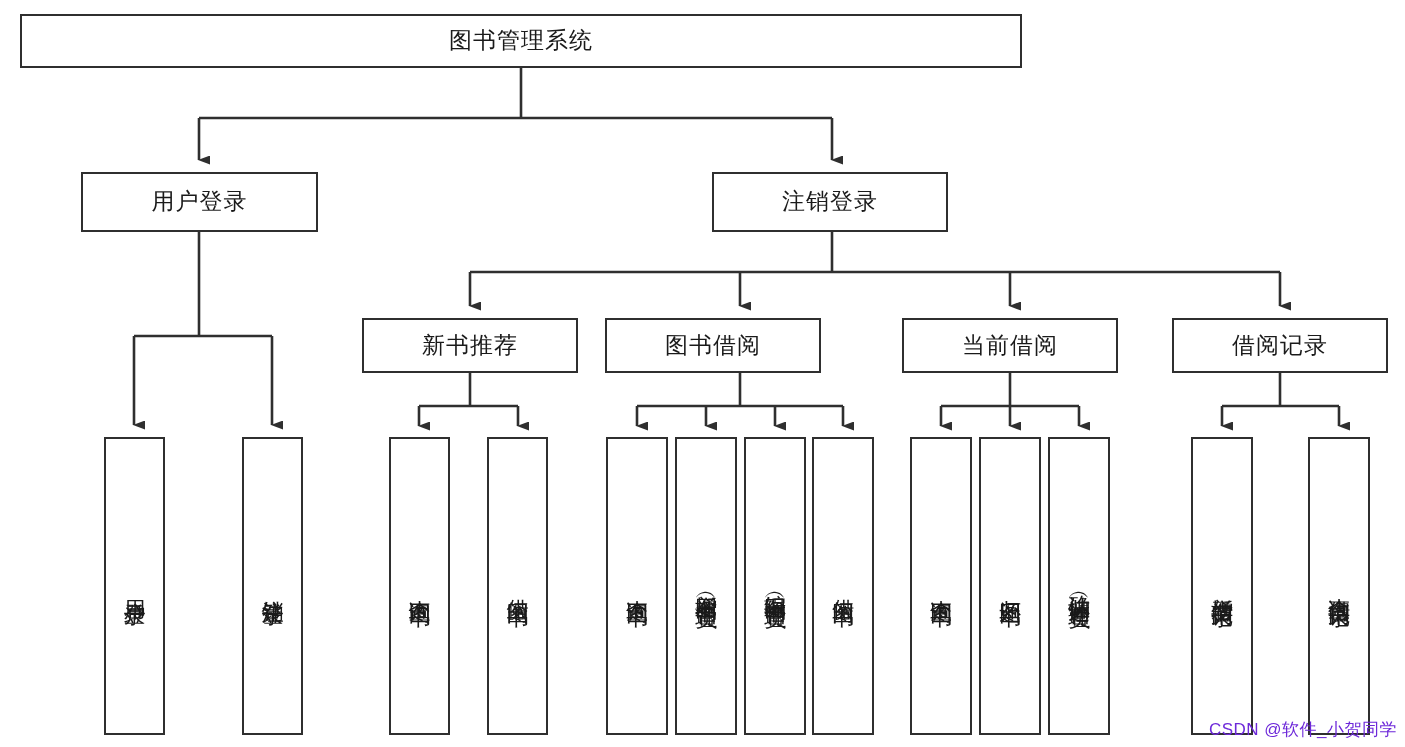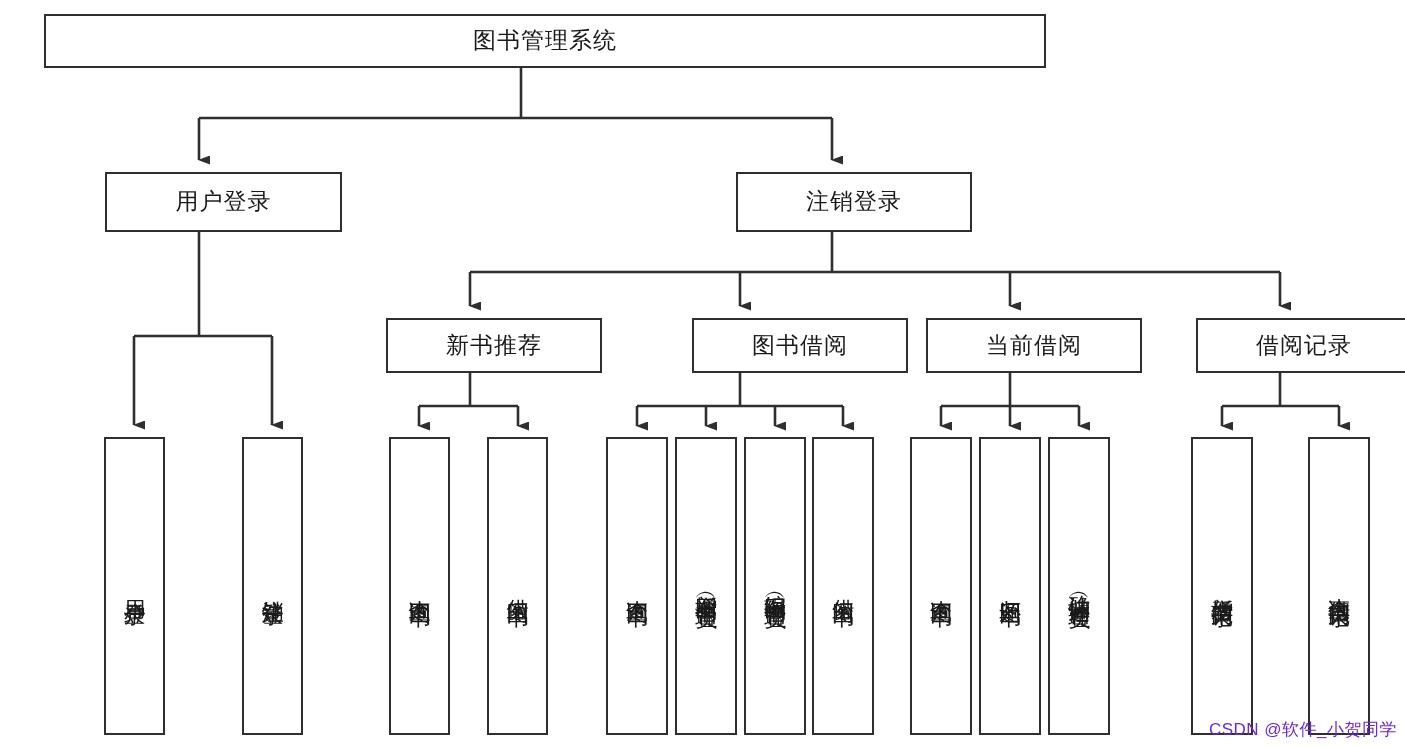--- a/index.html
+++ b/index.html
@@ -2,21 +2,21 @@
 <html><head>
 <meta charset="utf-8">
 <title>图书管理系统 功能结构图</title>
 <style>
   html,body{margin:0;padding:0;background:#ffffff;}
   body{font-family:"Liberation Sans","DejaVu Sans",sans-serif;}
   #canvas{position:relative;width:1405px;height:747px;background:#ffffff;overflow:hidden;}
   svg#wires{position:absolute;left:0;top:0;width:1405px;height:747px;pointer-events:none;}
   .node{position:absolute;box-sizing:border-box;background:#ffffff;border:2px solid #2f2f2f;
         display:flex;align-items:center;justify-content:center;text-align:center;color:#1a1a1a;}
-  .node.h{font-size:23px;line-height:1.1;letter-spacing:1px;margin-left:24px;}
+  .node.h{font-size:23px;line-height:1.1;letter-spacing:1px;}
   .node.v{font-size:22px;line-height:1.12;letter-spacing:1px;padding:6px 2px;}
   .vtext{writing-mode:vertical-rl;text-orientation:upright;white-space:nowrap;
          display:block;letter-spacing:2px;}
   .watermark{position:absolute;right:8px;bottom:6px;font-size:17px;color:#6d28d9;
              letter-spacing:.5px;white-space:nowrap;}
 </style>
 </head>
 <body>
 
 <div id="canvas">
@@ -78,21 +78,21 @@
   <div class="node h" style="left:81px;top:172px;width:237px;height:60px;">
     <span>用户登录</span>
   </div>
   <div class="node h" style="left:712px;top:172px;width:236px;height:60px;">
     <span>注销登录</span>
   </div>
 
   <div class="node h" style="left:362px;top:318px;width:216px;height:55px;">
     <span>新书推荐</span>
   </div>
-  <div class="node h" style="left:668px;top:318px;width:216px;height:55px;">
+  <div class="node h" style="left:605px;top:318px;width:216px;height:55px;">
     <span>图书借阅</span>
   </div>
   <div class="node h" style="left:1172px;top:318px;width:216px;height:55px;">
     <span>借阅记录</span>
   </div>
   <div class="node h" style="left:902px;top:318px;width:216px;height:55px;">
     <span>当前借阅</span>
   </div>
 
   <div class="node v" style="left:104px;top:437px;width:61px;height:298px;">

